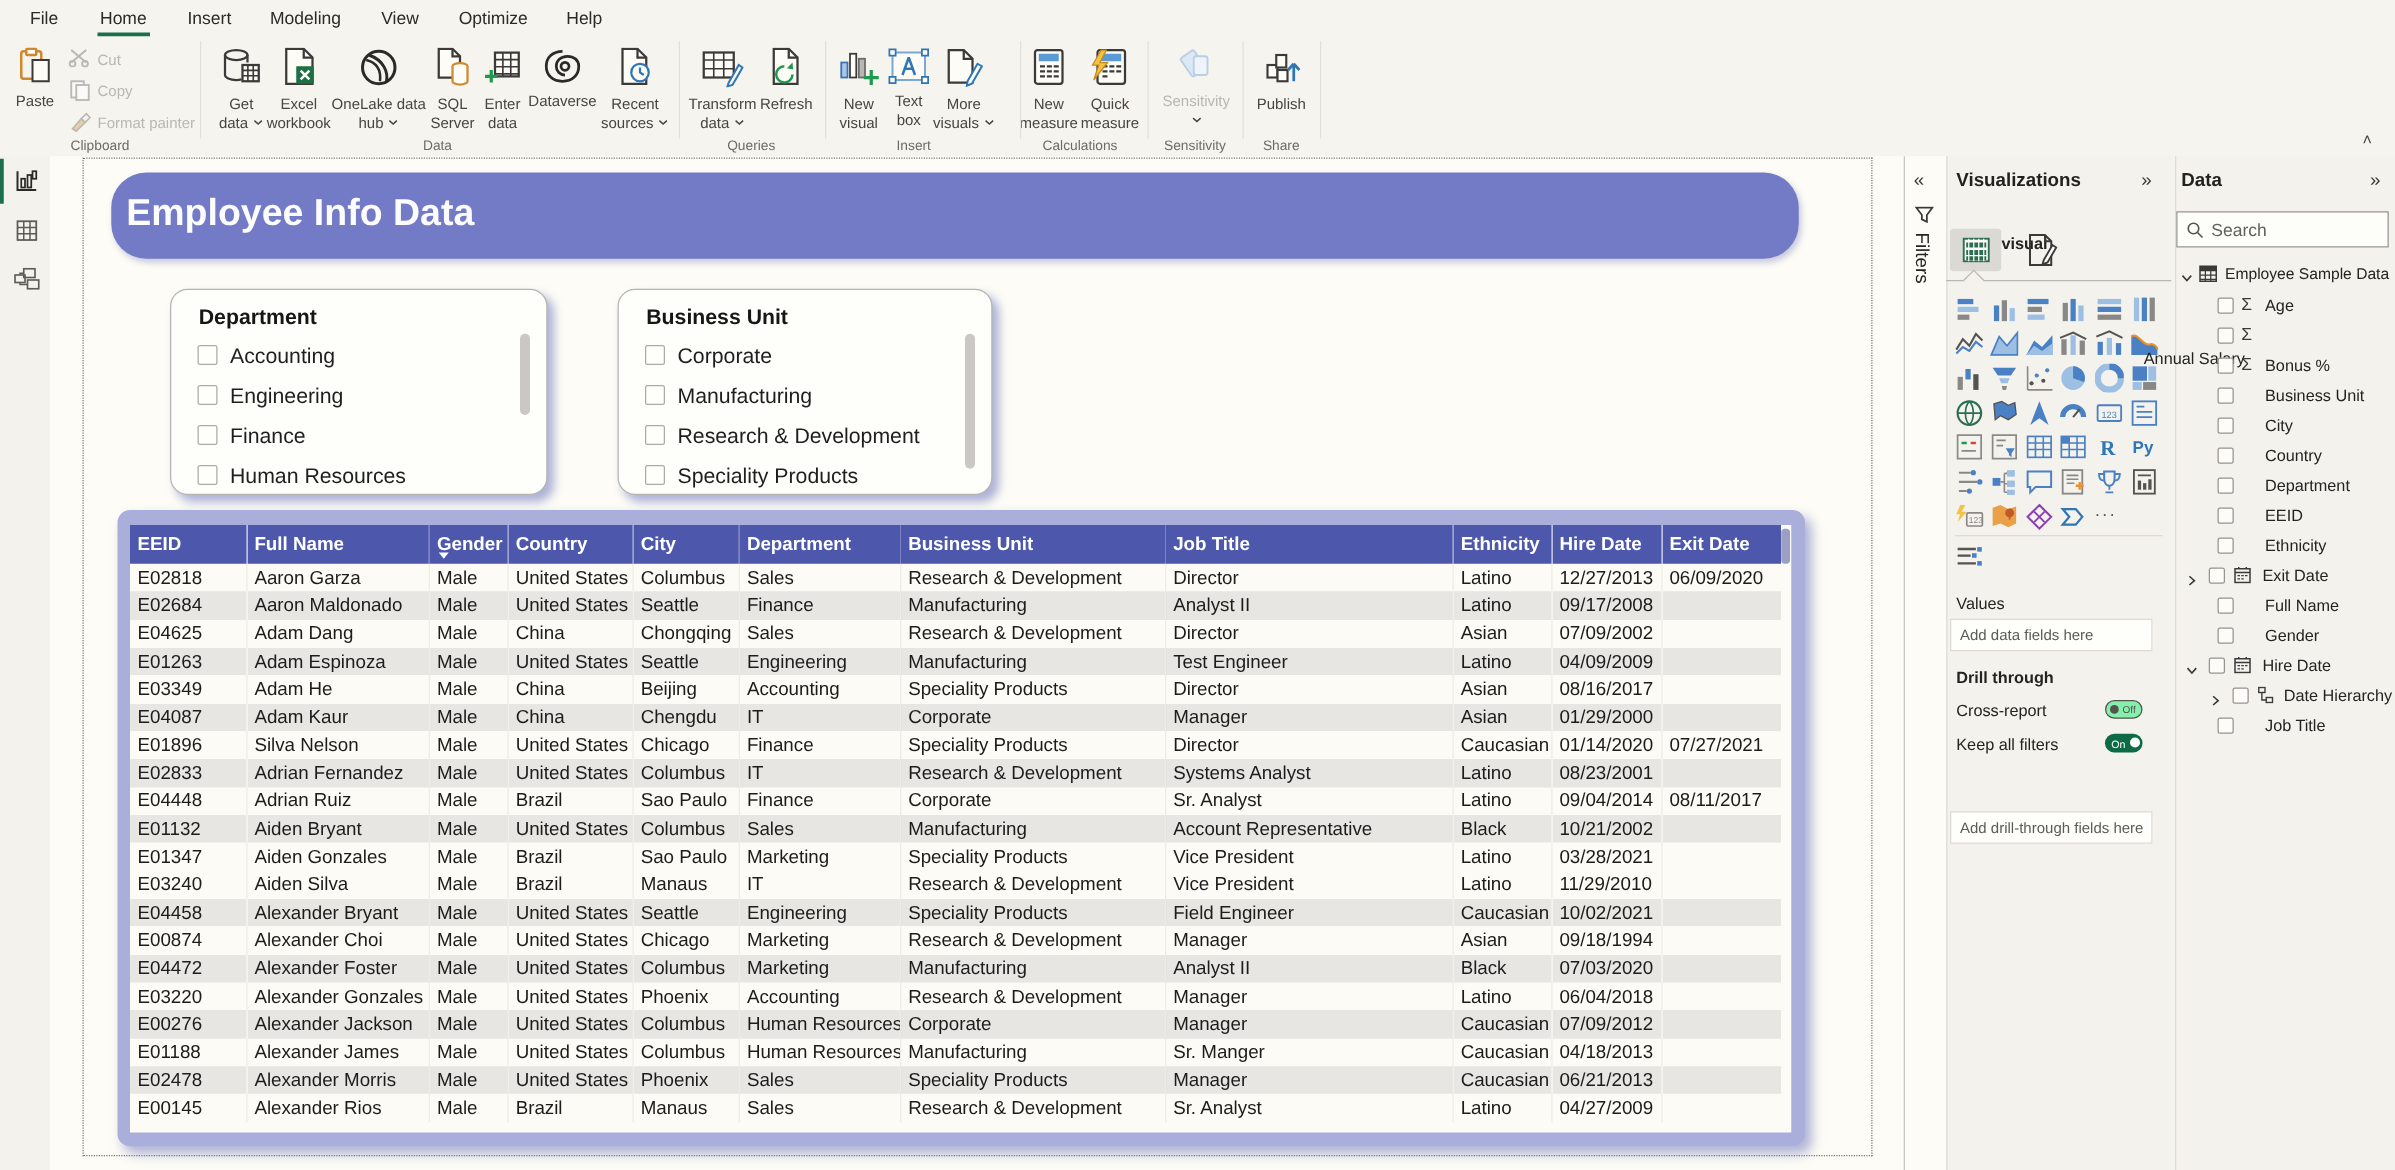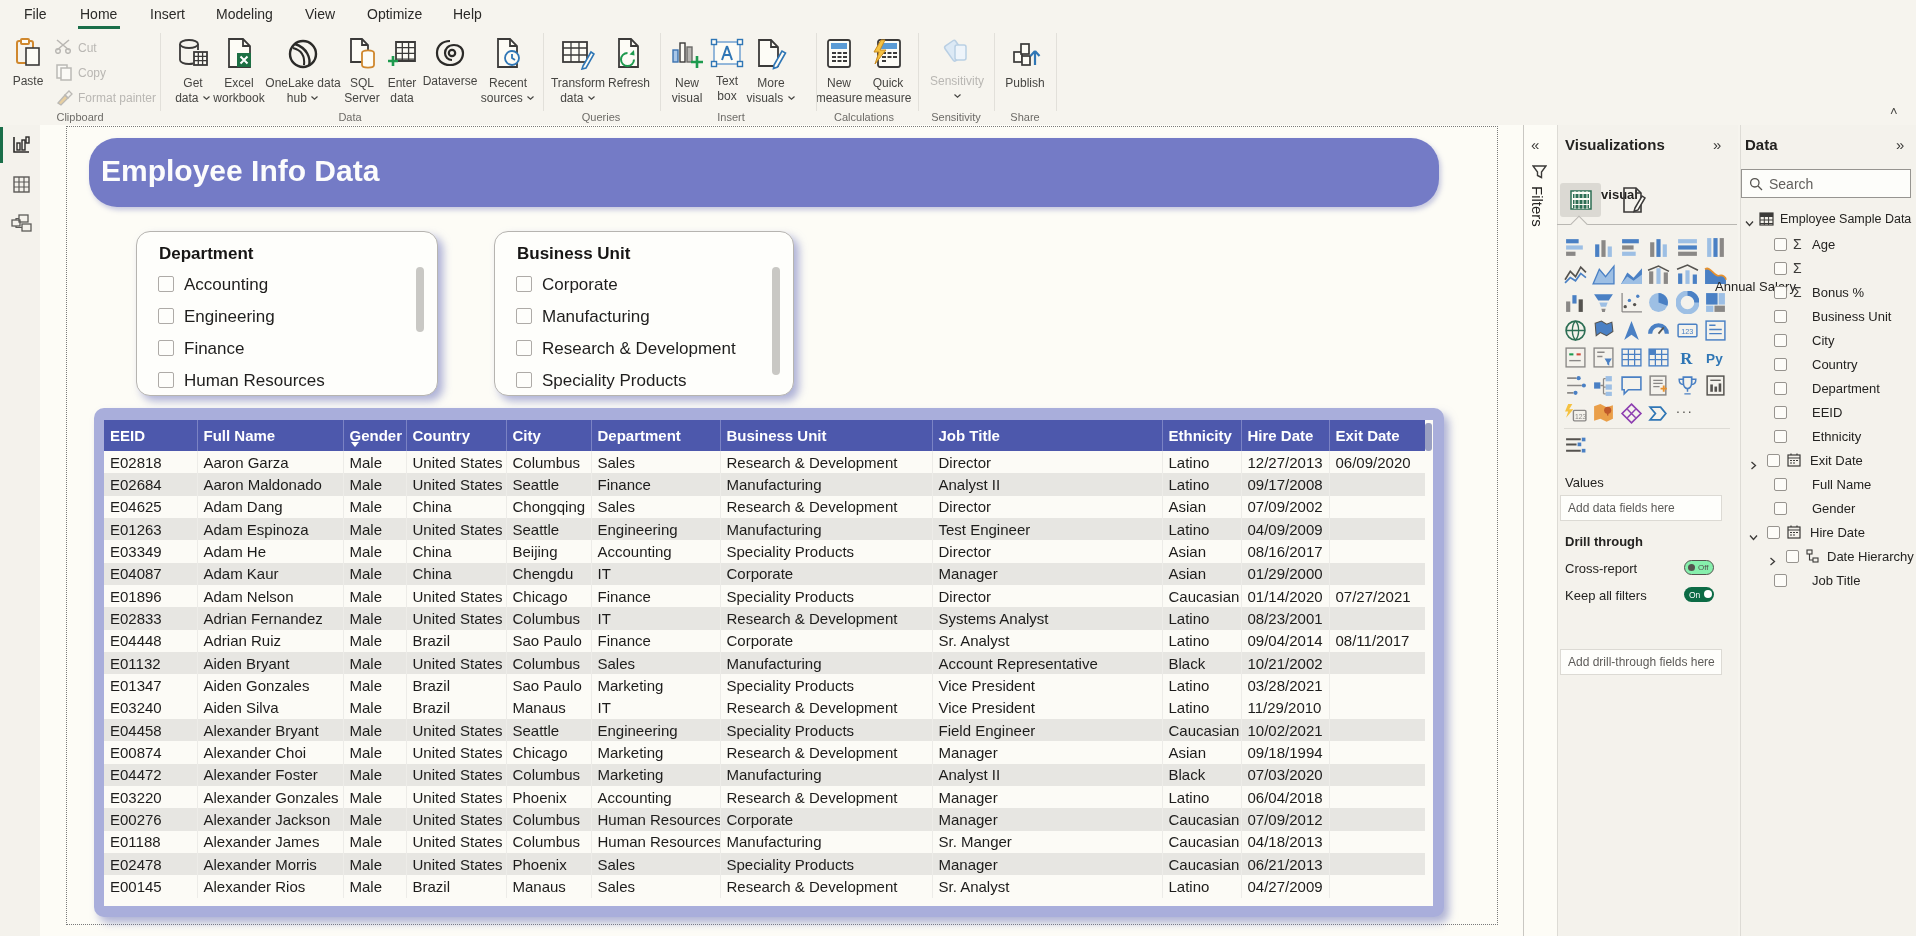--- a/index.html
+++ b/index.html
@@ -426,21 +426,21 @@
               <td>Chengdu</td>
               <td>IT</td>
               <td>Corporate</td>
               <td>Manager</td>
               <td>Asian</td>
               <td>01/29/2000</td>
               <td>&nbsp;</td>
             </tr>
             <tr class="odd">
               <td>E01896</td>
-              <td>Adam Nelson</td>
+              <td>Silva Nelson</td>
               <td>Male</td>
               <td>United States</td>
               <td>Chicago</td>
               <td>Finance</td>
               <td>Speciality Products</td>
               <td>Director</td>
               <td>Caucasian</td>
               <td>01/14/2020</td>
               <td>07/27/2021</td>
             </tr>

